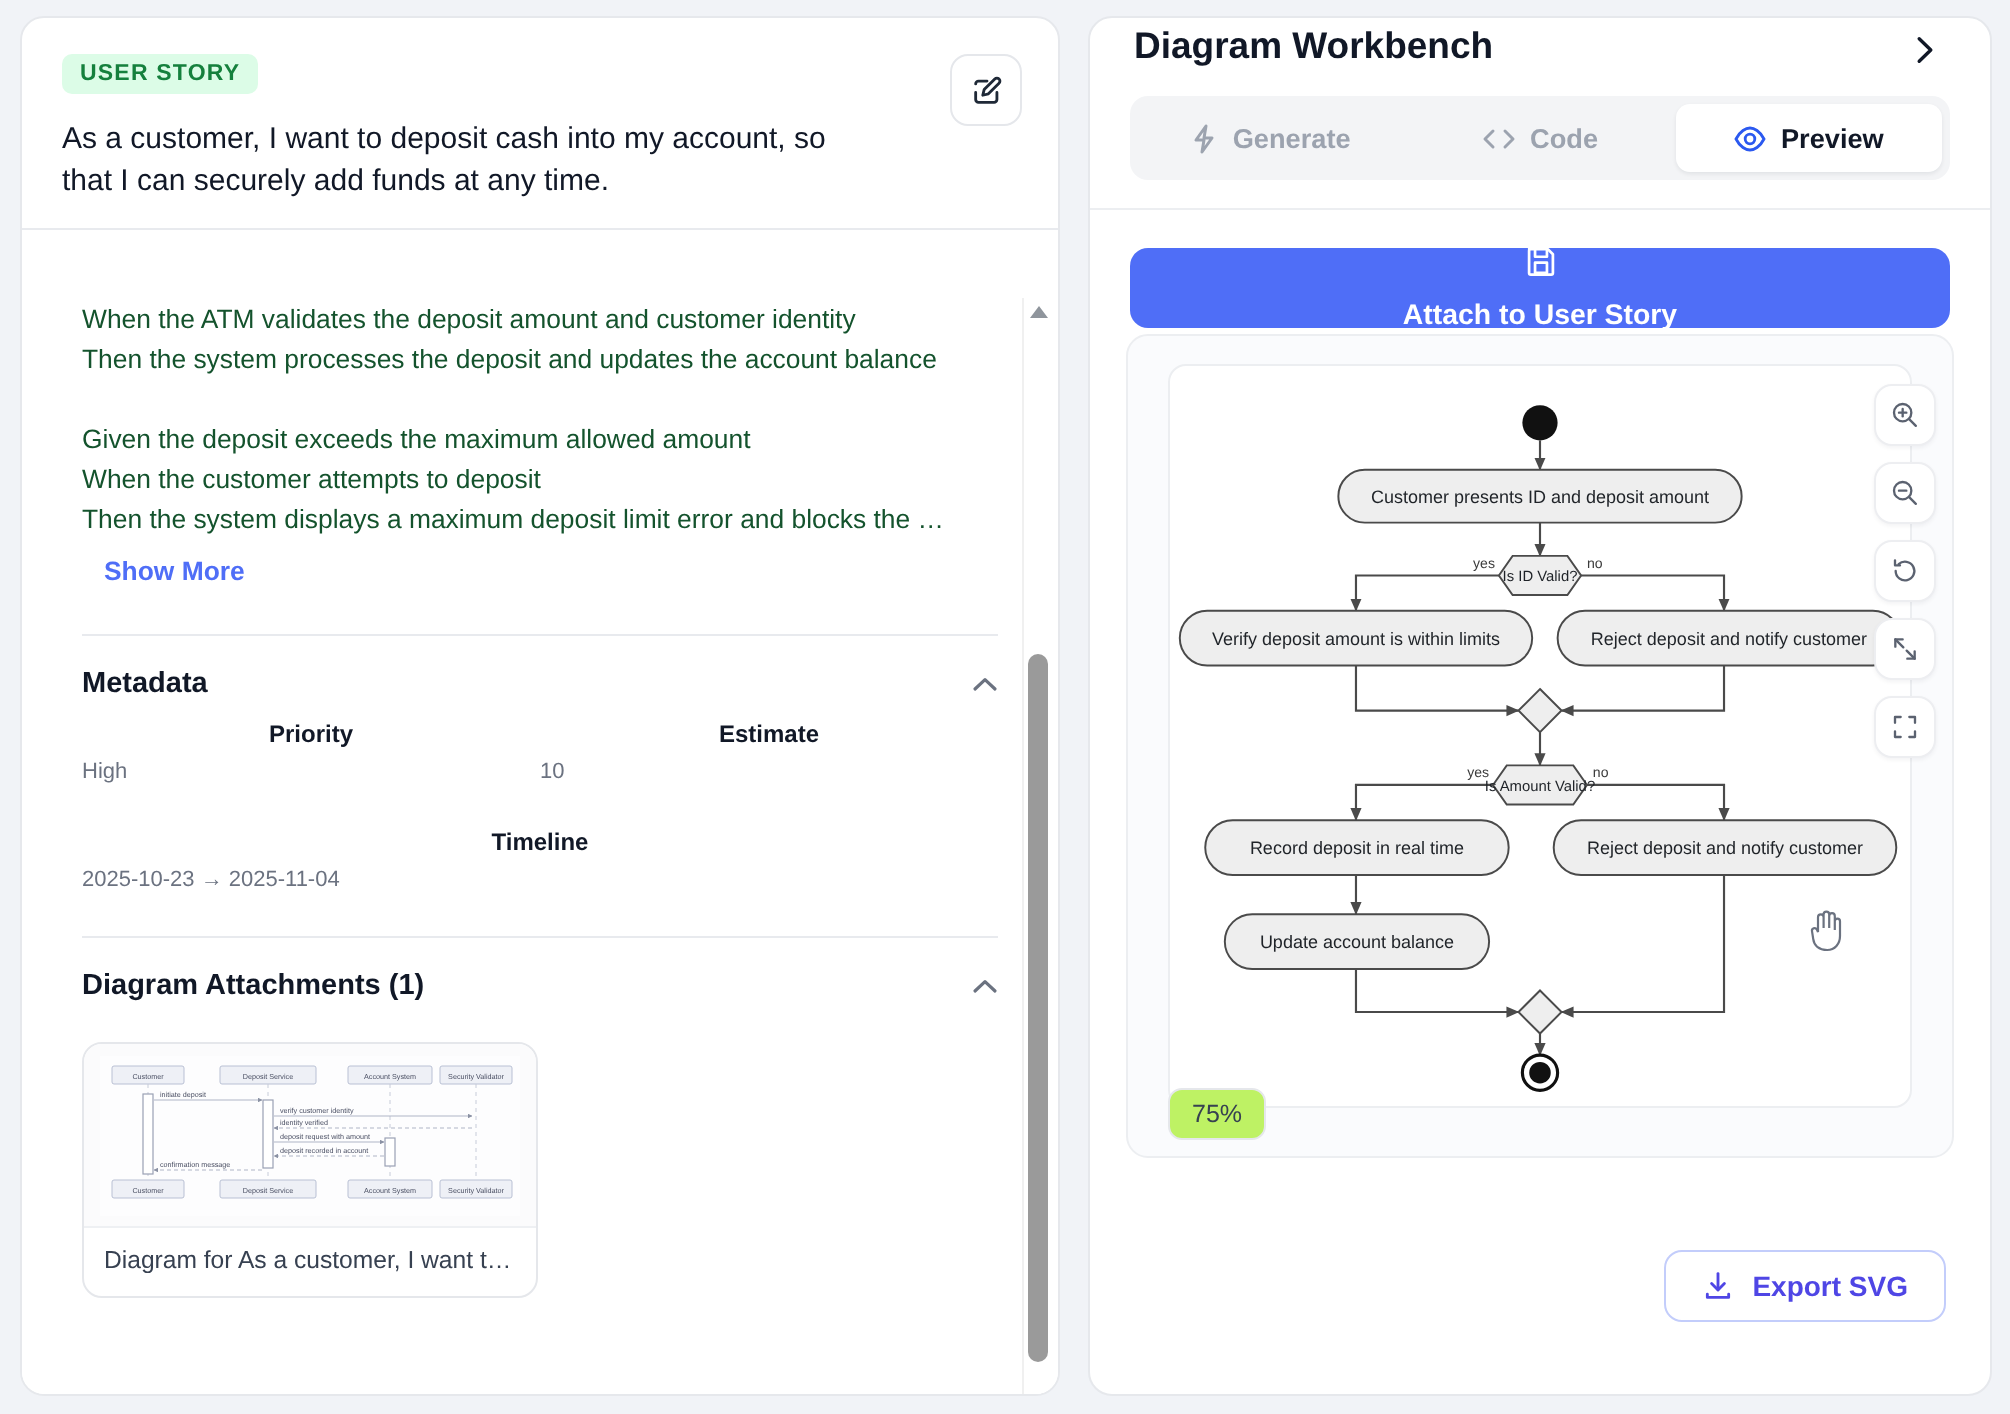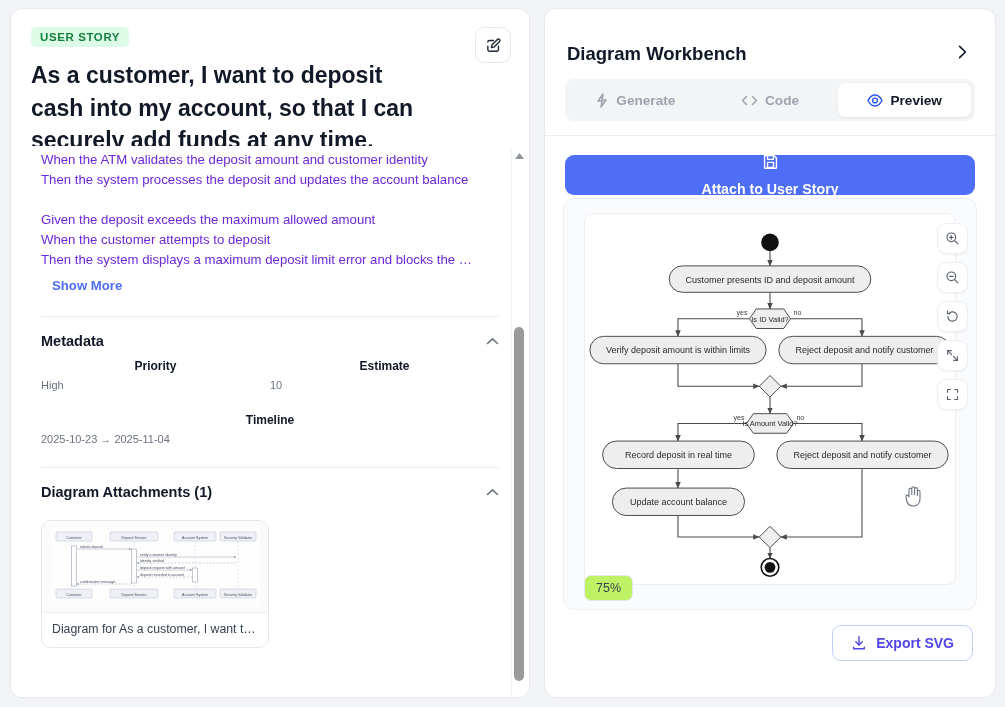--- a/index.html
+++ b/index.html
@@ -23,42 +23,42 @@
   }
   .story-header { padding: 18px 20px 12px 20px; position: relative; }
   .badge {
     display: inline-block;
     background: #dcfce7; color: #15803d;
     font-size: 11.5px; font-weight: 700; letter-spacing: .6px;
     padding: 4px 9px; border-radius: 5px;
   }
   .story-title {
     margin: 12px 0 0 0;
-    font-size: 23px; font-weight: 700; color: #111827;
+    font-size: 15px; font-weight: 400; color: #111827;
     line-height: 1.42; max-width: 400px;
   }
   .edit-btn {
     position: absolute; right: 18px; top: 18px;
     width: 36px; height: 36px;
     background: #fff;
     border: 1px solid #e5e7eb; border-radius: 9px;
     display: flex; align-items: center; justify-content: center;
     cursor: pointer;
   }
 
   .divider { height: 1px; background: #e8eaee; margin: 0; }
 
   .scroll-area {
     position: absolute; left: 0; top: 137px; right: 0; bottom: 0;
     overflow: hidden; background: #fff;
   }
   .scroll-inner { padding: 0 30px 0 30px; }
 
   .ac-text {
-    font-size: 13.2px; color: #6d28d9; line-height: 20px;
+    font-size: 13.2px; color: #14532d; line-height: 20px;
     white-space: pre-wrap; padding-top: 4px;
   }
   .show-more {
     display: inline-block;
     margin: 8px 0 0 11px;
     color: #4f6ef7; font-size: 13.2px; font-weight: 600; cursor: pointer;
   }
   .sec-divider { height: 1px; background: #e8eaee; margin: 22px 0 0 0; }
 
   .section-head {
@@ -114,22 +114,22 @@
   
   .right-panel {
     position: absolute; left: 544px; top: 8px;
     width: 452px; height: 690px;
     background: #ffffff;
     border: 1px solid #e6e8ec;
     border-radius: 12px;
     overflow: hidden;
   }
   .wb-header {
-    display: flex; align-items: flex-start; justify-content: space-between;
-    padding: 34px 22px 0 22px;
+    display: flex; align-items: flex-end; justify-content: space-between;
+    padding: 3px 22px 0 22px;
   }
   .wb-title { font-size: 18.5px; font-weight: 700; color: #111827; }
   .wb-collapse { color: #4b5563; font-size: 15px; cursor: pointer; padding: 2px 6px; }
 
   .seg {
     margin: 14px 20px 0 20px;
     background: #f3f4f6; border-radius: 9px;
     padding: 4px; display: flex; gap: 2px;
   }
   .seg-btn {

